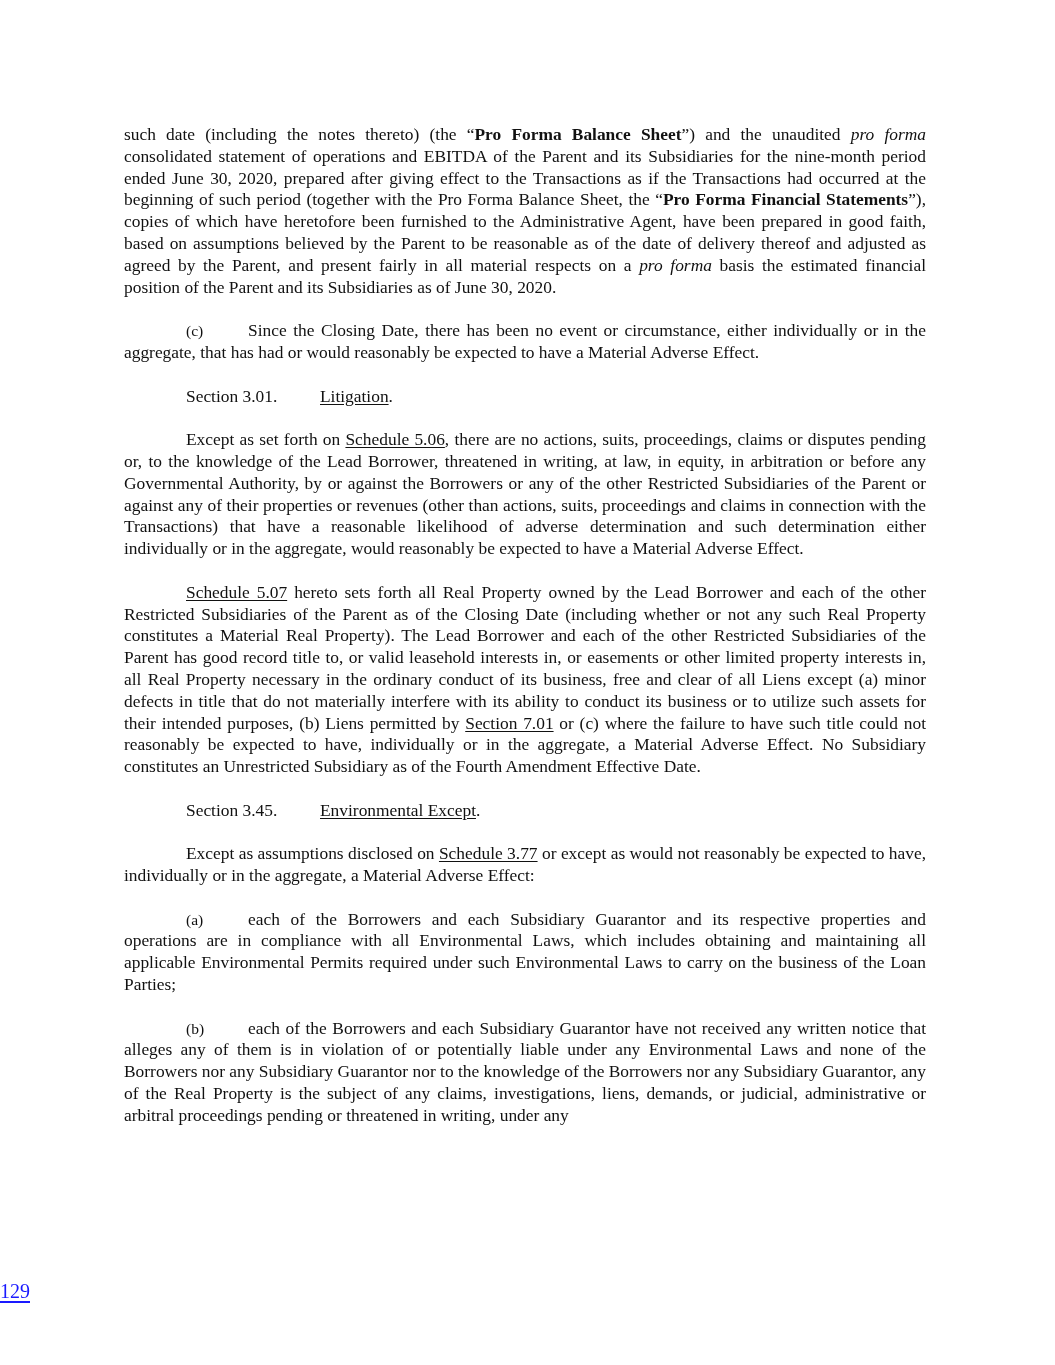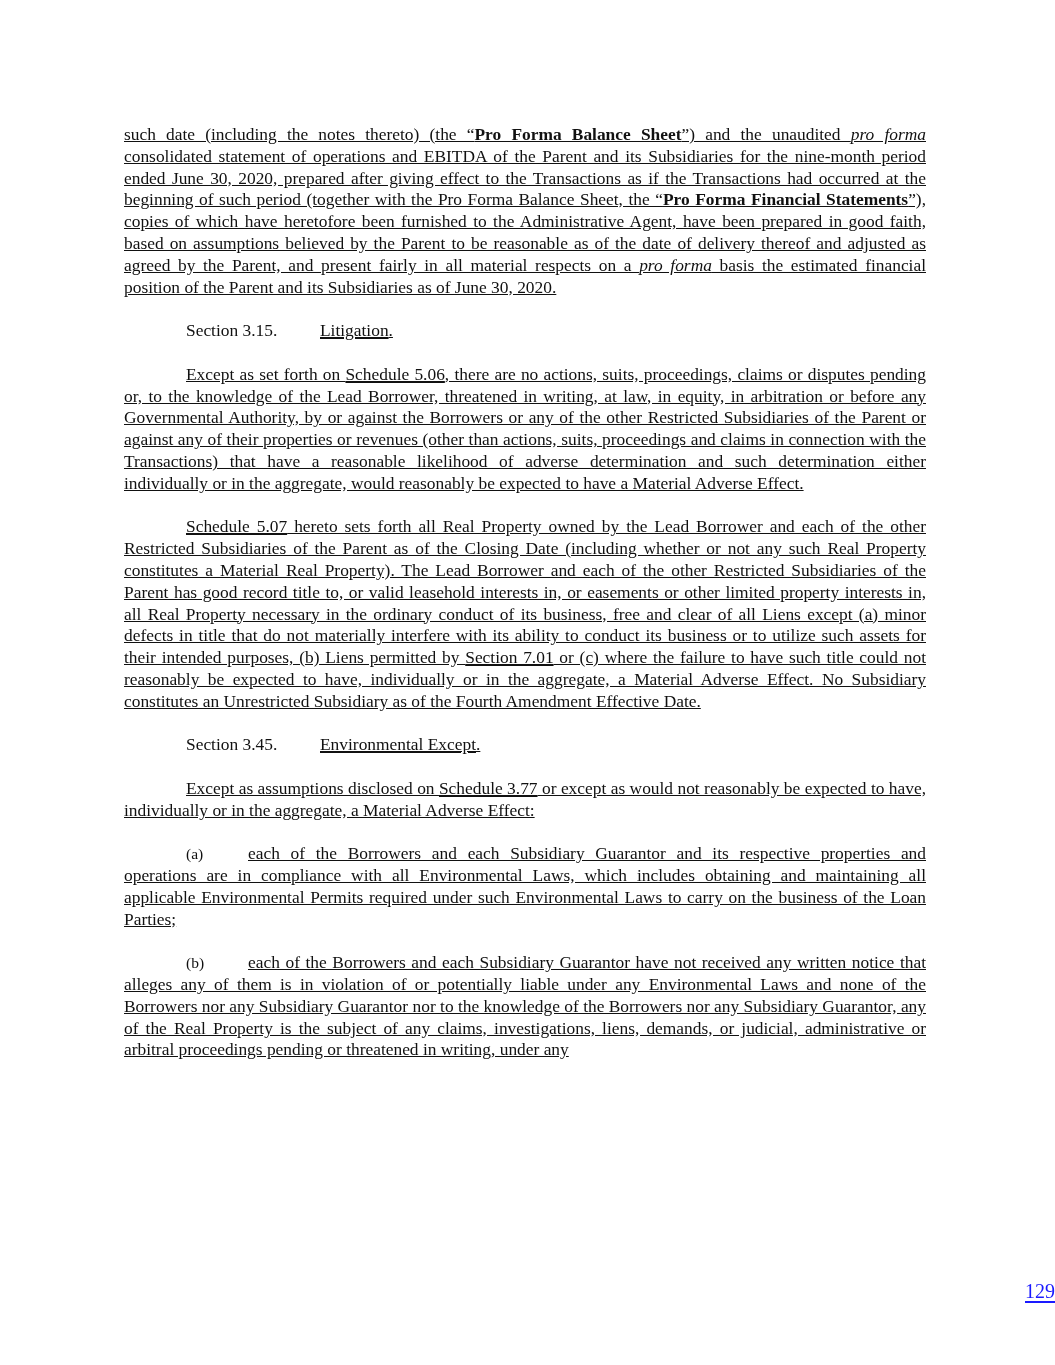--- a/index.html
+++ b/index.html
@@ -2,43 +2,44 @@
 <html><head>
 <meta charset="utf-8">
 <style>
   html, body { margin: 0; padding: 0; background: #ffffff; }
   body { width: 1055px; height: 1365px; position: relative; overflow: hidden; }
   .page {
     position: absolute; left: 124px; top: 124px; width: 802px;
     font-family: "Liberation Serif", serif; font-size: 17.4px; line-height: 21.8px;
     color: #111111; text-align: justify;
   }
-  p { margin: 0 0 21.8px 0; text-decoration: underline; }
+  p { margin: 0 0 21.8px 0; }
   .indent { text-indent: 62px; }
   .heading { margin-left: 62px; }
   .sec-num { display: inline-block; width: 134px; }
   .u { text-decoration: underline; text-underline-offset: 2px; }
   .item-lbl { font-size: 15.5px; display: inline-block; width: 62px; text-indent: 0; }
   b { font-weight: bold; }
   i { font-style: italic; }
   .page-num {
-    position: absolute; left: 0; width: 1055px; top: 1280px; text-align: right;
+    position: absolute; left: 0; width: 1055px; top: 1280px; text-align: left;
     font-family: "Liberation Serif", serif; font-size: 20px; color: #1a1aff;
     text-decoration: underline; text-underline-offset: 3px;
   }
 </style>
 </head>
 <body>
 
 <div class="page">
 
   <p><span>such date (including the notes thereto) (the “</span><b>Pro Forma Balance Sheet</b><span>”) and the unaudited </span><i>pro forma</i><span> consolidated statement of operations and EBITDA of the Parent and its Subsidiaries for the nine-month period ended June 30, 2020, prepared after giving effect to the Transactions as if the Transactions had occurred at the beginning of such period (together with the Pro Forma Balance Sheet, the “</span><b>Pro Forma Financial Statements</b><span>”), copies of which have heretofore been furnished to the Administrative Agent, have been prepared in good faith, based on assumptions believed by the Parent to be reasonable as of the date of delivery thereof and adjusted as agreed by the Parent, and present fairly in all material respects on a </span><i>pro forma</i><span> basis the estimated financial position of the Parent and its Subsidiaries as of June 30, 2020.</span></p>
 
+  <p class="indent"><span class="item-lbl">(c)</span><span>Since the Closing Date, there has been no event or circumstance, either individually or in the aggregate, that has had or would reasonably be expected to have a Material Adverse Effect.</span></p>
 
-  <p class="heading"><span class="sec-num">Section 3.15.</span><span class="u">Litigation</span>.</p>
+  <p class="heading"><span class="sec-num">Section 3.01.</span><span class="u">Litigation</span>.</p>
 
   <p class="indent"><span>Except as set forth on </span><span class="u">Schedule 5.06</span><span>, there are no actions, suits, proceedings, claims or disputes pending or, to the knowledge of the Lead Borrower, threatened in writing, at law, in equity, in arbitration or before any Governmental Authority, by or against the Borrowers or any of the other Restricted Subsidiaries of the Parent or against any of their properties or revenues (other than actions, suits, proceedings and claims in connection with the Transactions) that have a reasonable likelihood of adverse determination and such determination either individually or in the aggregate, would reasonably be expected to have a Material Adverse Effect.</span></p>
 
 
   <p class="indent"><span class="u">Schedule 5.07</span><span> hereto sets forth all Real Property owned by the Lead Borrower and each of the other Restricted Subsidiaries of the Parent as of the Closing Date (including whether or not any such Real Property constitutes a Material Real Property).  The Lead Borrower and each of the other Restricted Subsidiaries of the Parent has good record title to, or valid leasehold interests in, or easements or other limited property interests in, all Real Property necessary in the ordinary conduct of its business, free and clear of all Liens except (a) minor defects in title that do not materially interfere with its ability to conduct its business or to utilize such assets for their intended purposes, (b) Liens permitted by </span><span class="u">Section 7.01</span><span> or (c) where the failure to have such title could not reasonably be expected to have, individually or in the aggregate, a Material Adverse Effect.  No Subsidiary constitutes an Unrestricted Subsidiary as of the Fourth Amendment Effective Date.</span></p>
 
   <p class="heading"><span class="sec-num">Section 3.45.</span><span class="u">Environmental Except</span>.</p>
 
   <p class="indent"><span>Except as assumptions disclosed on </span><span class="u">Schedule 3.77</span><span> or except as would not reasonably be expected to have, individually or in the aggregate, a Material Adverse Effect:</span></p>
 

